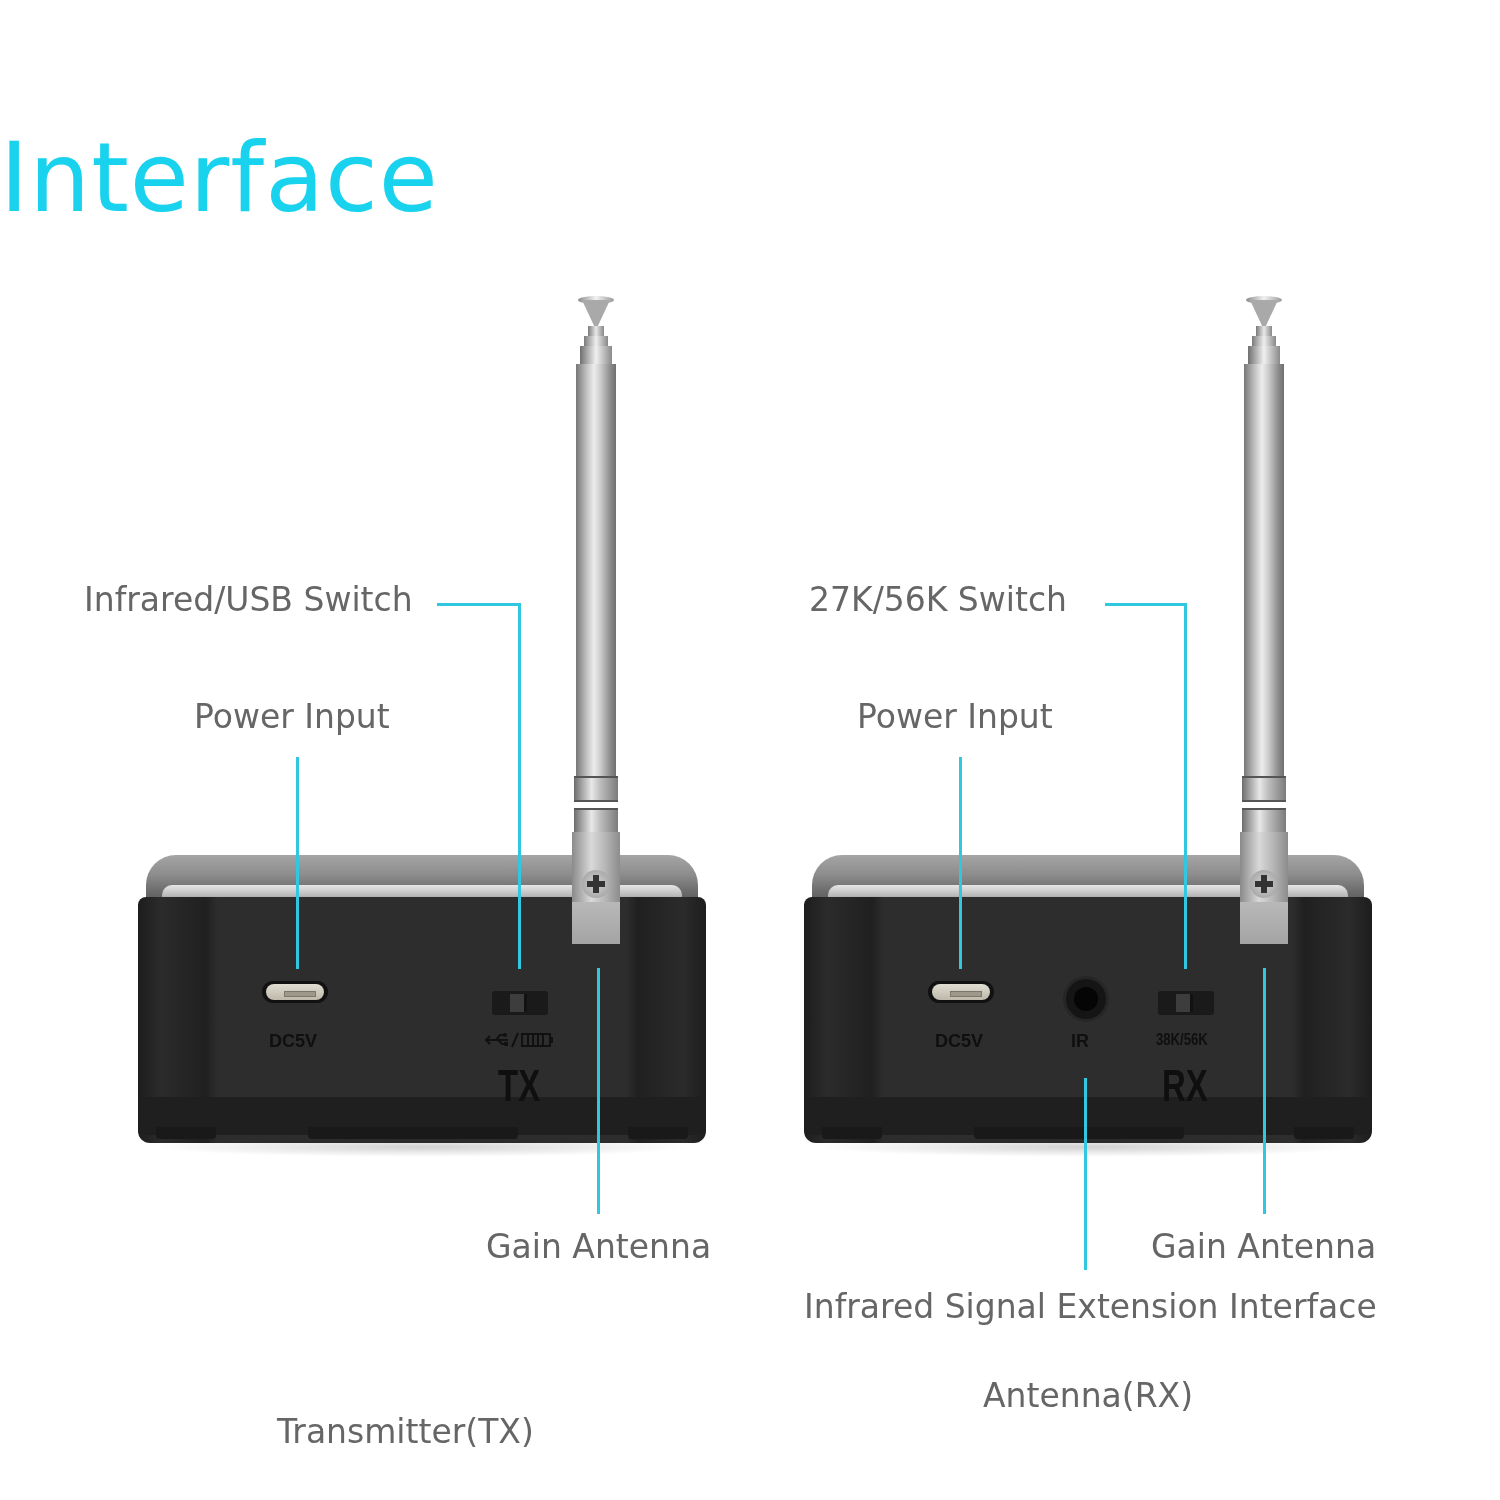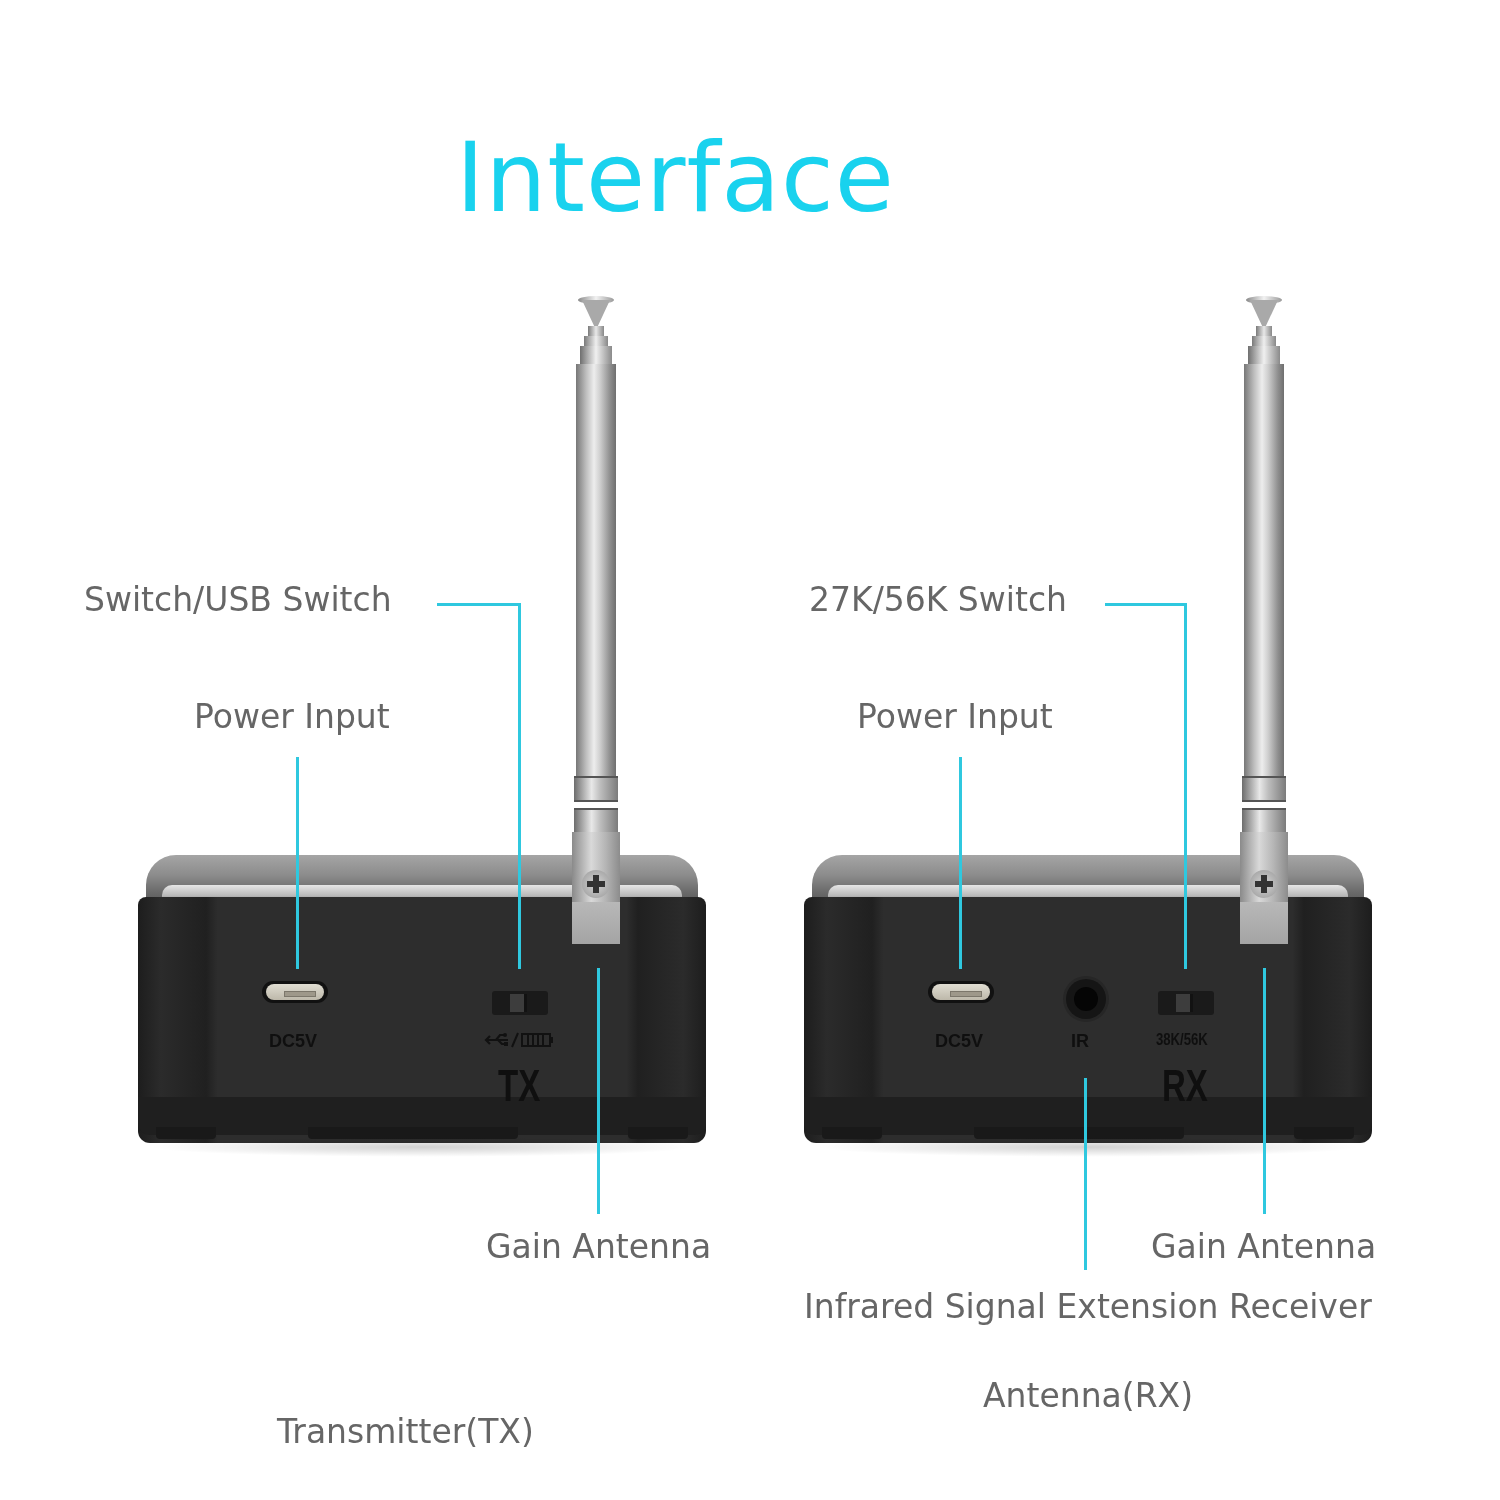--- a/index.html
+++ b/index.html
@@ -1,18 +1,18 @@
 <!DOCTYPE html>
 <html><head>
 <meta charset="utf-8">
 <style>
   html, body { margin:0; padding:0; background:#ffffff; }
   body { width:1500px; height:1500px; position:relative; overflow:hidden; font-family:"DejaVu Sans", "Liberation Sans", sans-serif; }
   .abs { position:absolute; }
-  .title { left:0; top:118px; width:1351px; text-align:center; font-size:96px; color:#19d2ee; letter-spacing:1px; font-weight:normal; line-height:120px; }
+  .title { left:0; top:118px; width:1351px; text-align:left; font-size:96px; color:#19d2ee; letter-spacing:1px; font-weight:normal; line-height:120px; }
   .label { color:#666666; font-size:33px; white-space:nowrap; line-height:40px; }
   .caption { color:#666666; font-size:33px; white-space:nowrap; line-height:40px; }
   .line { background:#2fc8df; }
   .hline { height:3px; }
   .vline { width:3px; }
 
   
   .device { width:496px; height:300px; }
   .device .top { position:absolute; left:8px; top:0; width:552px; height:50px; border-radius:30px 30px 0 0;
      background:linear-gradient(180deg,#a5a5a5 0%,#8c8c8c 40%,#6e6e6e 70%,#555 100%); }
@@ -53,21 +53,21 @@
   .screw .c1 { position:absolute; left:11px; top:5px; width:6px; height:18px; background:#333; }
   .screw .c2 { position:absolute; left:5px; top:11px; width:18px; height:6px; background:#333; }
 </style>
 </head>
 <body>
 
 <div class="abs title">Interface</div>
 
 <div>
 
-  <div class="abs label" style="left:84px; top:580px;">Switch/USB Switch</div>
+  <div class="abs label" style="left:84px; top:580px;">Infrared/USB Switch</div>
   <div class="abs label" style="left:194px; top:697px;">Power Input</div>
   <div class="abs label" style="left:486px; top:1227px;">Gain Antenna</div>
   <div class="abs caption" style="left:277px; top:1376px;margin-top:36px;">Transmitter(TX)</div>
 
   <div class="abs device" style="left:138px; top:855px;">
     <div class="top"></div>
     <div class="topshine"></div>
     <div class="body"></div>
     <div class="base"></div>
     <div class="foot" style="left:18px; width:60px;"></div>
@@ -120,21 +120,21 @@
   <div class="abs line vline" style="left:518px; top:603px; height:366px;"></div>
   <div class="abs line vline" style="left:296px; top:757px; height:212px;"></div>
   <div class="abs line vline" style="left:597px; top:968px; height:246px;"></div>
 </div>
 
 <div>
 
   <div class="abs label" style="left:809px; top:580px;">27K/56K Switch</div>
   <div class="abs label" style="left:857px; top:697px;">Power Input</div>
   <div class="abs label" style="left:1151px; top:1227px;">Gain Antenna</div>
-  <div class="abs label" style="left:804px; top:1287px;">Infrared Signal Extension Receiver</div>
+  <div class="abs label" style="left:804px; top:1287px;">Infrared Signal Extension Interface</div>
   <div class="abs caption" style="left:983px; top:1376px;">Antenna(RX)</div>
 
   <div class="abs device" style="left:804px; top:855px;">
     <div class="top"></div>
     <div class="topshine"></div>
     <div class="body"></div>
     <div class="base"></div>
     <div class="foot" style="left:18px; width:60px;"></div>
     <div class="foot" style="left:170px; width:210px;"></div>
     <div class="foot" style="left:490px; width:60px;"></div>

